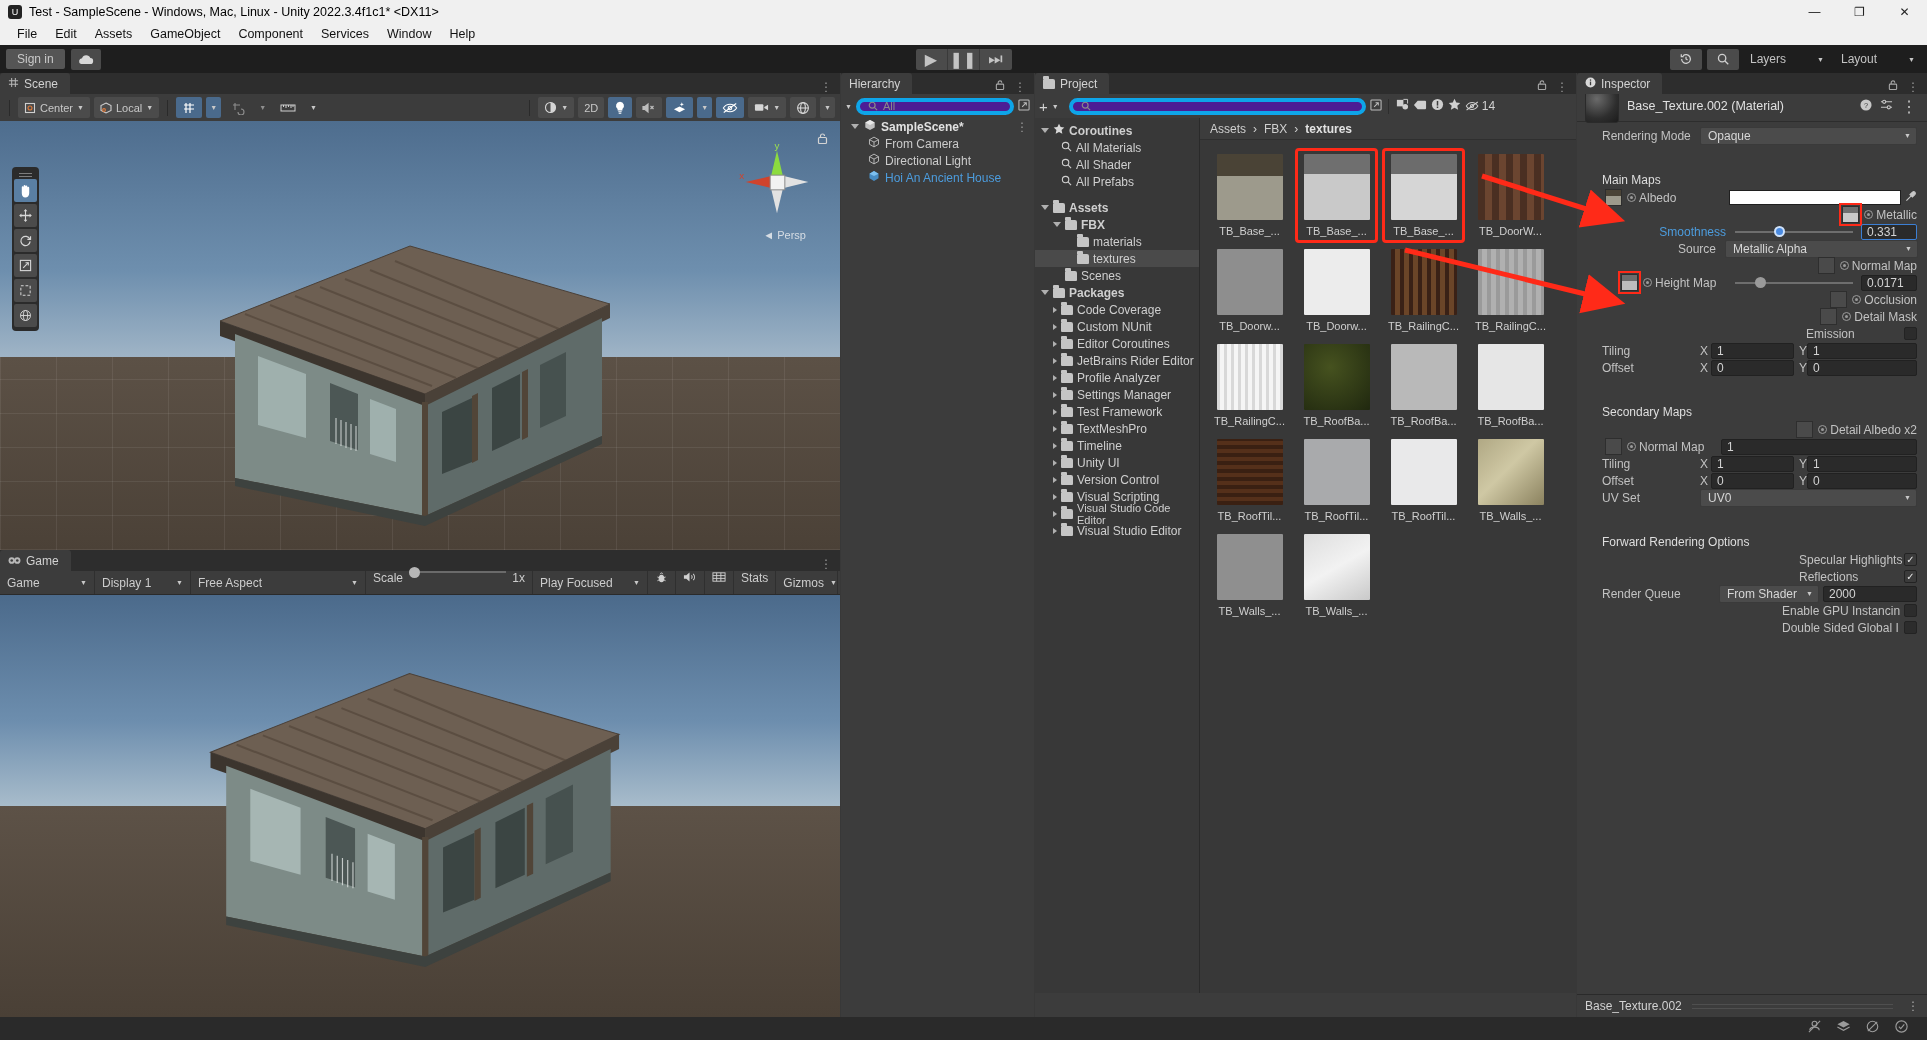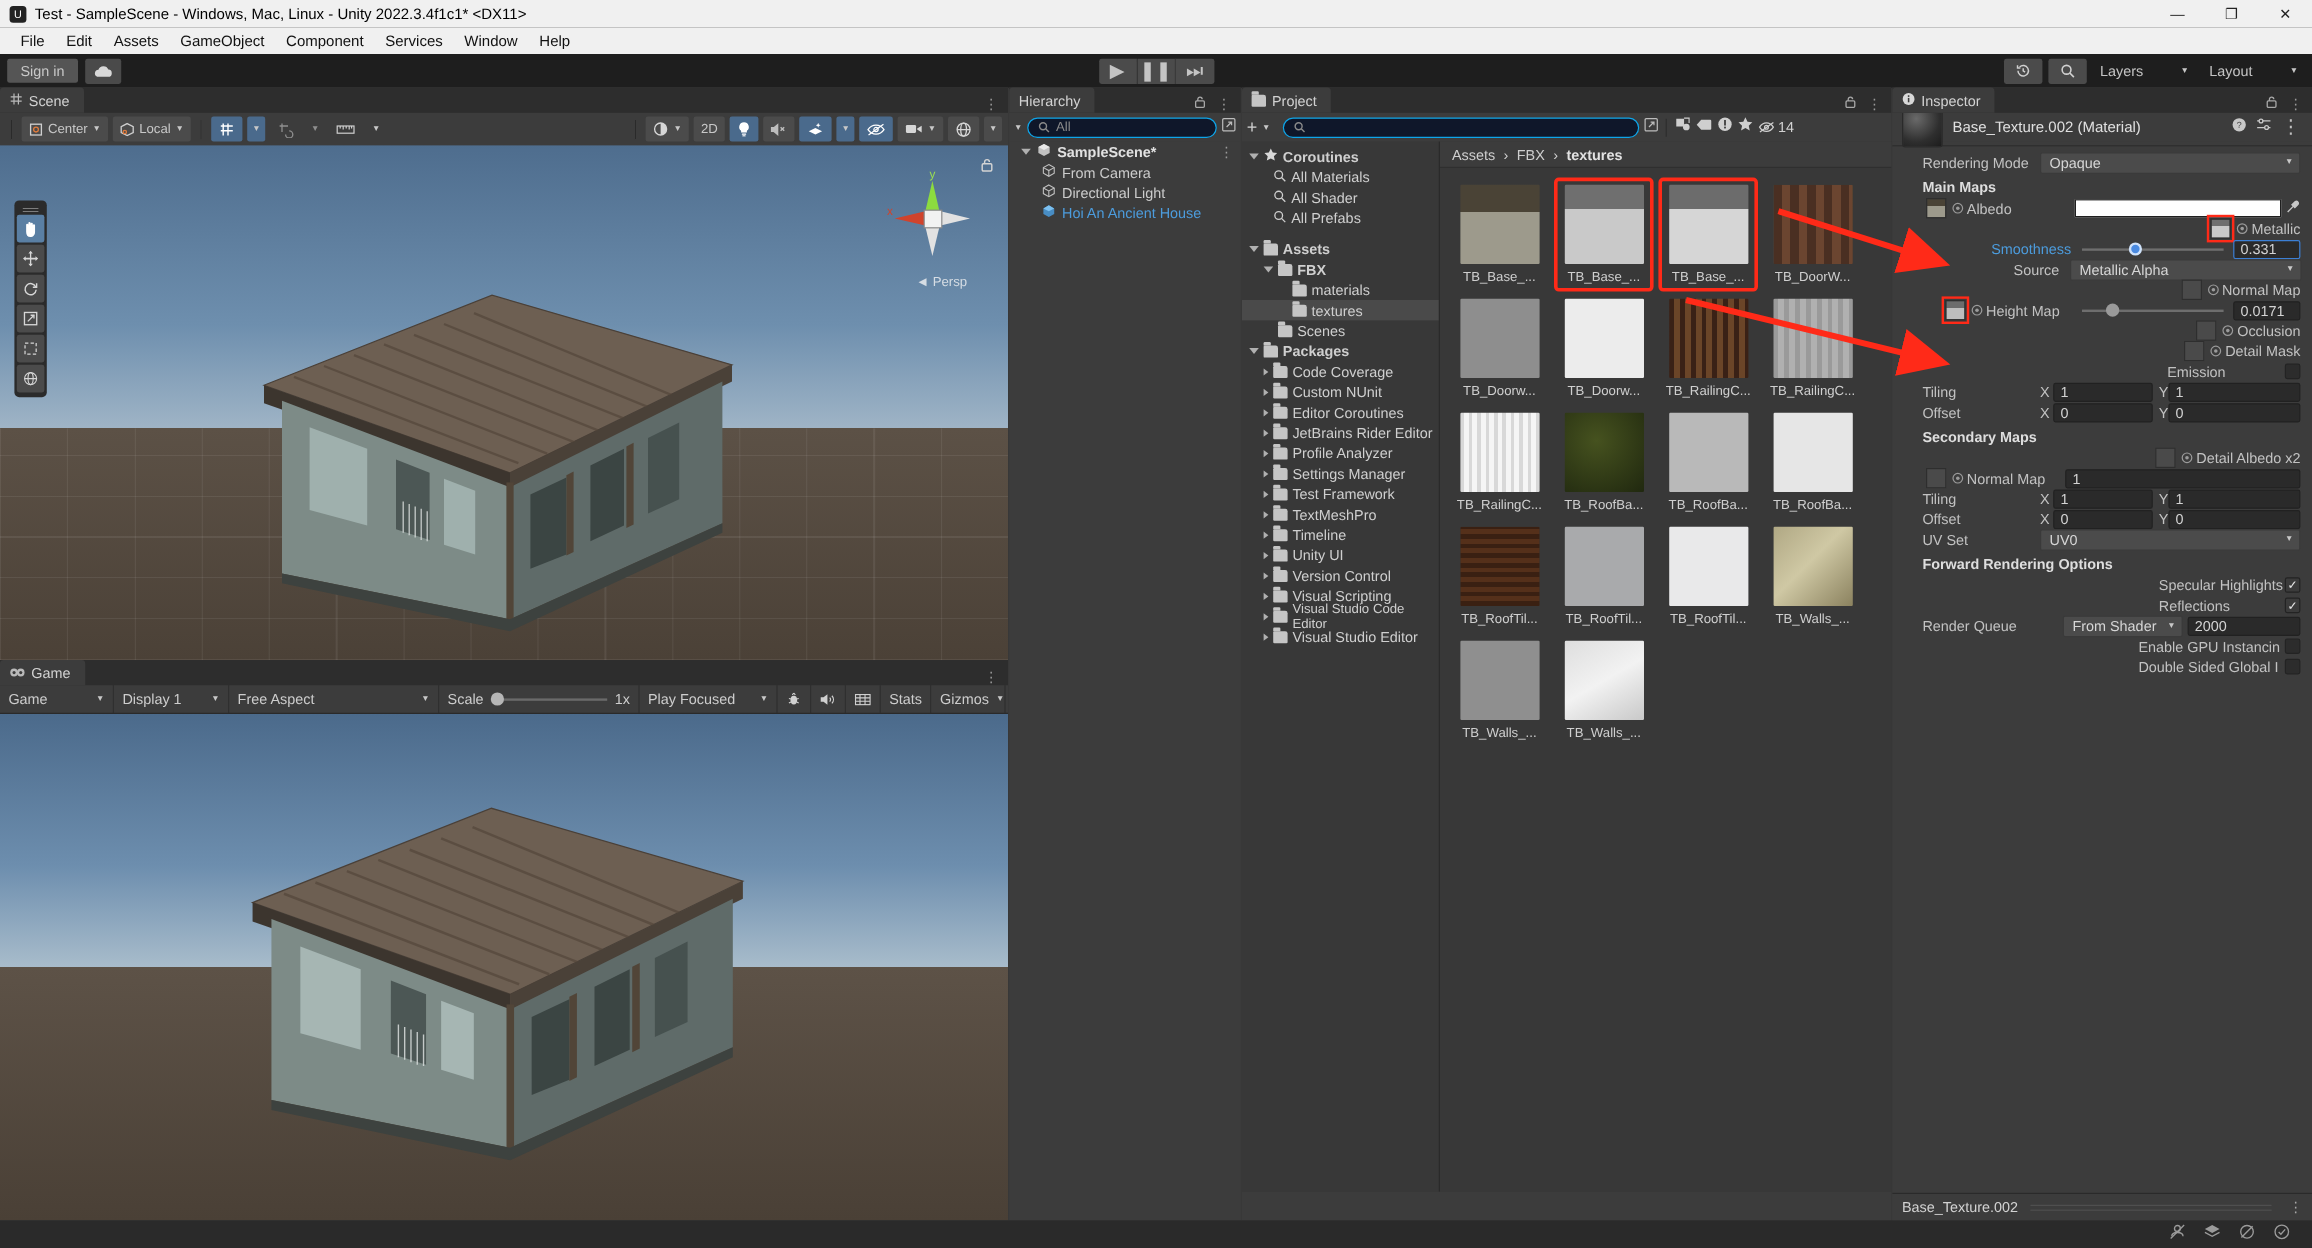--- a/index.html
+++ b/index.html
@@ -93,33 +93,33 @@
      background:repeating-linear-gradient(0deg,#7d7d7d 0 1px,transparent 1px 3px); }
 
   .gizmo { position:absolute; right:14px; top:12px; width:98px; height:98px; z-index:6;}
   .persp-lbl { position:absolute; right:34px; top:108px; font-size:11px;
      color:#d6dde4; z-index:6; }
   .lock-ico { position:absolute; right:14px; top:12px; z-index:7; }
 
   
   .game-tb { height:23px; background:#3c3c3c; display:flex; align-items:center;
      font-size:12px; color:#cdcdcd; }
-  .gtb-item { display:flex; align-items:center; height:23px; padding:0 7px;
+  .gtb-item { display:flex; height:23px; padding:0 7px;
      border-right:1px solid #2f2f2f; gap:6px; }
   .gtb-dd { display:flex; align-items:center; justify-content:space-between; }
   .slider-track { width:106px; height:2px; background:#6a6a6a; position:relative; }
   .slider-knob { position:absolute; width:11px; height:11px; border-radius:50%;
      background:#b6b6b6; top:-4.5px; }
   .gameport { position:relative; width:100%; height:calc(100% - 44px);
      overflow:hidden; border-top:1px solid #2a2a2a; }
 
   
   .hier-tb { height:24px; background:#3c3c3c; display:flex; align-items:center;
      padding:0 4px; gap:4px; }
-  .searchbox { flex:1; height:17px; background:#0f172a; border:1px solid #0ea5e9;
+  .searchbox { flex:1; height:17px; background:#4c1d95; border:4px solid #0ea5e9;
      border-radius:9px; display:flex; align-items:center; padding:0 8px; gap:5px;
      font-size:11px; color:#8a8a8a; }
   .hrow { display:flex; align-items:center; height:17px; font-size:12px; gap:5px;
      padding-left:8px; color:#cccccc; }
   .tri { width:0;height:0;border-left:4.5px solid #b0b0b0;
      border-top:3.5px solid transparent;border-bottom:3.5px solid transparent; }
   .tri.down { border-left:4px solid transparent;border-right:4px solid transparent;
      border-top:5px solid #b0b0b0; border-bottom:none; }
 
   
@@ -165,21 +165,21 @@
   .dd { background:#4b4b4b; border:1px solid #3a3a3a; border-radius:2px; height:18px;
      display:flex; align-items:center; justify-content:space-between;
      font-size:12px; color:#d6d6d6; padding:0 5px 0 7px; }
   .btn { background:#4b4b4b; border:1px solid #3a3a3a; border-radius:2px; height:18px;
      display:flex; align-items:center; justify-content:center; font-size:12px;
      color:#d6d6d6; padding:0 7px; }
   .insp-body { padding:0 10px 0 0; }
   .frow { display:flex; align-items:center; height:17px; font-size:12px;
      color:#c2c2c2; padding-left:25px;justify-content:flex-end; }
   .frow .flabel { width:98px; flex:none; }
-  .sect { font-weight:bold; color:#dedede; font-size:12px; padding:5px 0 2px 25px; }
+  .sect { font-weight:normal; color:#dedede; font-size:12px; padding:5px 0 2px 25px;margin-top:24px; }
   .texslot { width:17px; height:17px; background:#4a4a4a; border:1px solid #2e2e2e;
      flex:none; }
   .texslot.hlred { outline:2.5px solid #ff2a18; outline-offset:1px; }
   .radio { width:9px;height:9px;border-radius:50%;border:1px solid #9b9b9b;
      position:relative; flex:none; margin:0 3px 0 5px;}
   .radio:after{content:"";position:absolute;left:2px;top:2px;width:3px;height:3px;
      border-radius:50%;background:#9b9b9b;}
   .field { background:#2a2a2a; border:1px solid #212121; border-radius:2px;
      height:16px; font-size:12px; color:#d3d3d3; display:flex; align-items:center;
      padding:0 5px; }

